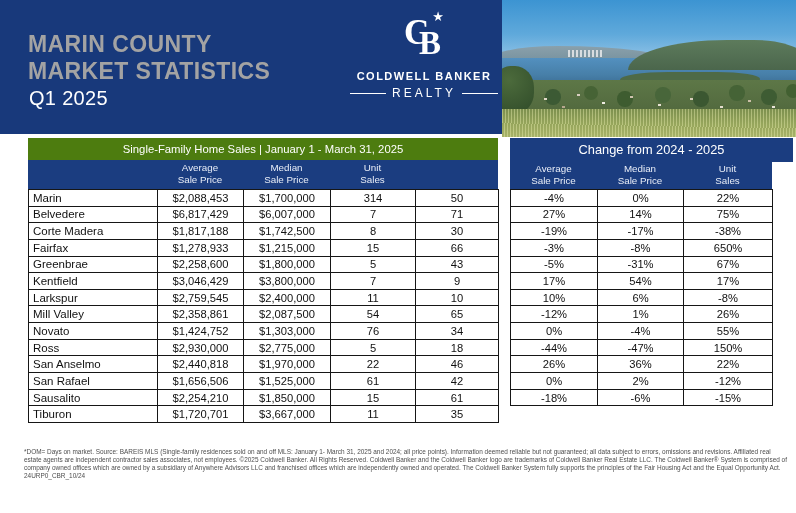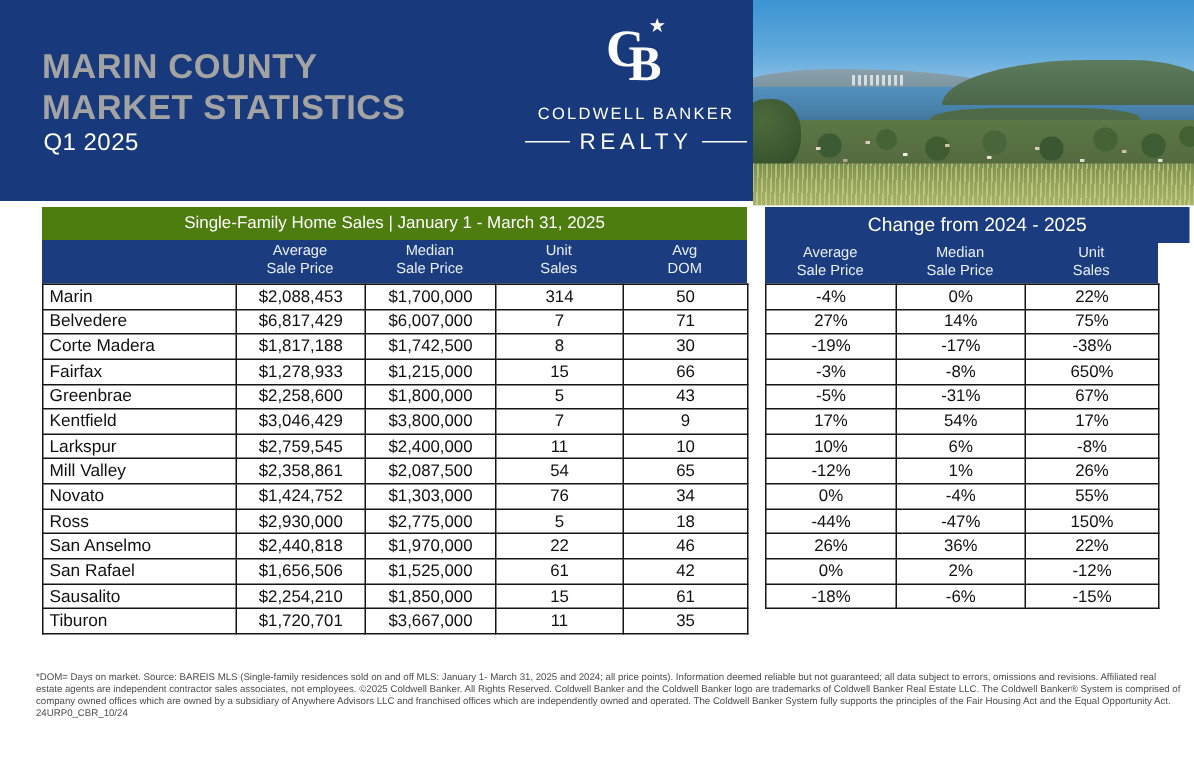--- a/index.html
+++ b/index.html
@@ -15,33 +15,33 @@
   .header-band {
     position: absolute; left:0; top:0; width:796px; height:134px;
     background:#18397B;
   }
   .header-title {
     position:absolute; left:28px; top:31px;
     color:#a3a3a3; font-weight:bold; font-size:23px; line-height:27px; letter-spacing:.4px;
   }
   .header-subtitle {
     position:absolute; left:29px; top:87px;
-    color:#fff; font-size:16px; font-weight:normal; letter-spacing:.3px;
+    color:#fff; font-size:20px; font-weight:normal; letter-spacing:.3px;
   }
 
   
   .logo { position:absolute; left:350px; top:15px; width:148px; text-align:center; color:#fff; }
   .cb-mark { position:relative; width:52px; height:50px; margin:0 auto; font-family:"Liberation Serif", serif; }
   .cb-c { position:absolute; left:6px; top:-2px; font-size:35px; font-weight:bold; }
   .cb-b { position:absolute; left:21px; top:10px; font-size:33px; font-weight:bold; }
   .cb-star { position:absolute; right:6px; top:-6px; font-size:13px; }
-  .cb-wordmark { margin-top:5px; font-size:11px; font-weight:normal; letter-spacing:1.5px; white-space:nowrap; }
+  .cb-wordmark { margin-top:5px; font-size:11px; font-weight:bold; letter-spacing:1.5px; white-space:nowrap; }
   .cb-realty-row { margin-top:4px; display:flex; align-items:center; gap:6px; }
   .cb-rule { flex:1; height:1px; background:#fff; }
-  .cb-realty { font-size:15px; letter-spacing:3px; font-weight:normal; }
+  .cb-realty { font-size:12px; letter-spacing:3px; font-weight:normal; }
 
   
   .photo { position:absolute; left:502px; top:0; width:294px; height:137px; overflow:hidden; }
   .sky { position:absolute; inset:0;
     background:linear-gradient(180deg,#3c94d2 0%,#5fa9db 25%,#93c4e7 44%,#c3def1 52%,#a9cde4 60%); }
   .ridge-left { position:absolute; left:-20px; top:46px; width:190px; height:18px;
     background:linear-gradient(180deg,#8aa0ab,#74909d); border-radius:40% 60% 10% 10% / 100% 90% 0 0; }
   .skyline { position:absolute; left:66px; top:50px; width:34px; height:7px;
     background:repeating-linear-gradient(90deg,#d8dde0 0 2px,transparent 2px 4px); }
   .water { position:absolute; left:0; top:58px; width:294px; height:24px;
@@ -158,24 +158,20 @@
       <div>Sale Price</div>
     </div>
     <div>
       <div>Median</div>
       <div>Sale Price</div>
     </div>
     <div>
       <div>Unit</div>
       <div>Sales</div>
     </div>
-    <div>
-      <div>Avg</div>
-      <div>DOM</div>
-    </div>
   </div>
   <table class="data">
     <colgroup>
       <col style="width:129px">
         <col style="width:86px">
         <col style="width:87px">
         <col style="width:85px">
         <col style="width:83px">
     </colgroup>
     <tbody id="sales-tbody">

